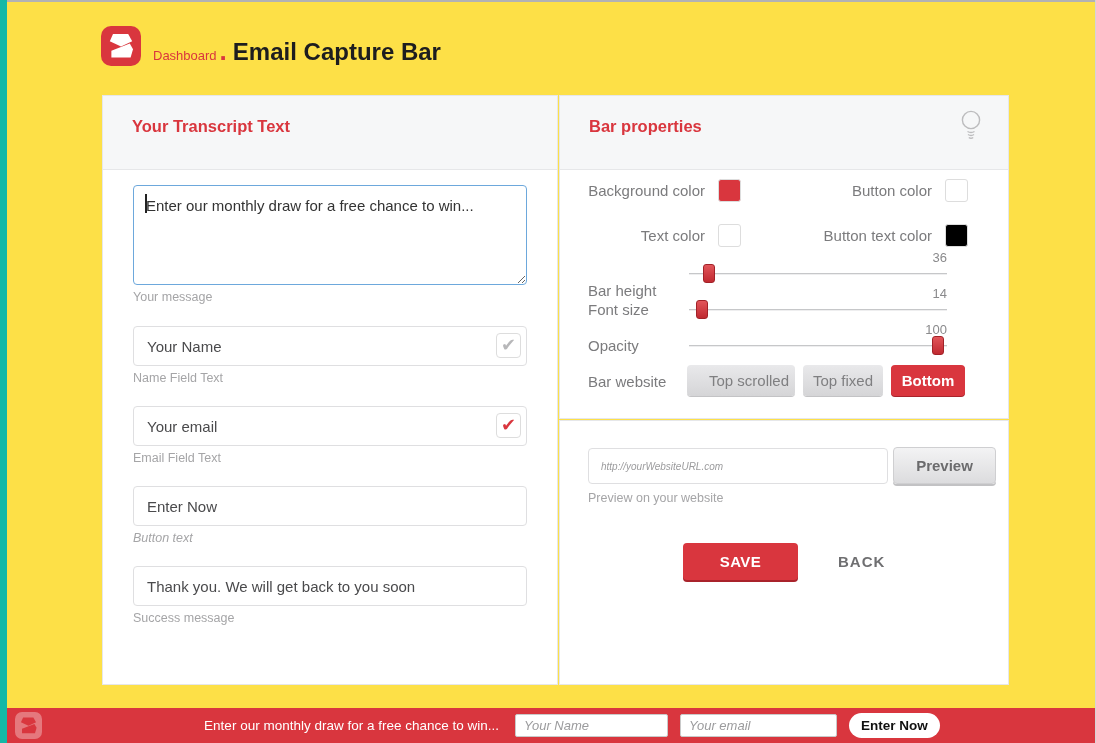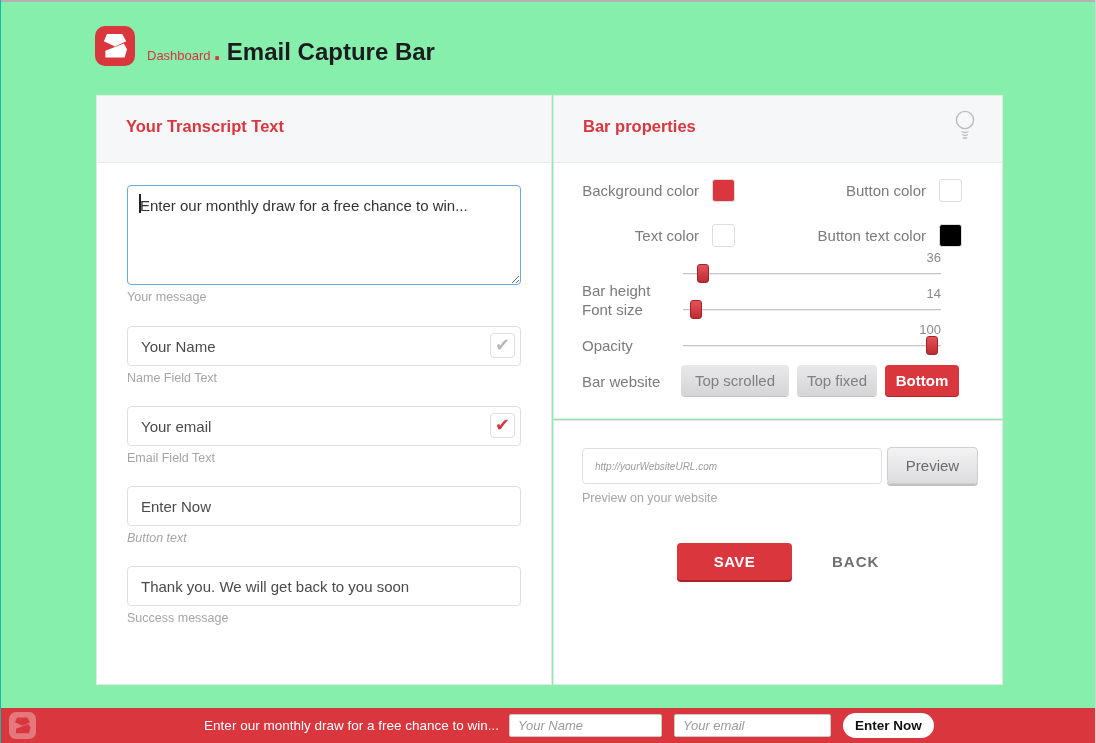--- a/index.html
+++ b/index.html
@@ -1,31 +1,31 @@
 <!DOCTYPE html>
 <html><head>
 <meta charset="utf-8">
 <style>
   html,body{margin:0;padding:0;background:#e8e9eb;}
-  .page{position:relative;width:1096px;height:743px;background:#86efac;
+  .page{position:relative;width:1096px;height:743px;background:#fde047;
         font-family:"Liberation Sans",sans-serif;overflow:hidden;
-        border-left:1px solid #14b8a6;border-right:1px solid #d4d4d6;box-sizing:border-box;}
+        border-left:7px solid #14b8a6;border-right:1px solid #d4d4d6;box-sizing:border-box;}
   .top-edge{position:absolute;top:0;left:0;right:0;height:2px;background:#b2b2b4;}
 
   
   .app-logo{position:absolute;left:94px;top:26px;width:40px;height:40px;border-radius:10px;background:#d9363e;}
   .head-line{position:absolute;left:146px;top:36px;display:flex;align-items:baseline;white-space:nowrap;}
   .breadcrumb{font-size:13px;color:#d9363e;}
   .head-sep{font-size:26px;font-weight:bold;color:#d9363e;margin:0 6px 0 3px;}
   .page-title{font-size:24px;font-weight:bold;color:#1d1d1f;}
 
   
   .panel{position:absolute;background:#fff;border:1px solid #e6e7e9;box-sizing:border-box;}
   .panel-header{height:61px;background:#f6f7f8;border-bottom:1px solid #e6e7e9;
-                display:flex;align-items:center;padding:0 24px 5px 29px;}
+                display:flex;align-items:center;padding:0 24px 12px 29px;}
   .panel-title{color:#d9363e;font-weight:bold;font-size:16.5px;flex:1;}
   .transcript-panel{left:95px;top:95px;width:456px;height:590px;}
   .properties-panel{left:552px;top:95px;width:450px;height:324px;}
   .actions-panel{left:552px;top:420px;width:450px;height:265px;}
 
   
   .message-box{position:absolute;left:30px;top:89px;width:394px;height:100px;box-sizing:border-box;
     border:1px solid #6da8dc;border-radius:4px;padding:9px 12px;font-family:"Liberation Sans",sans-serif;
     font-size:15px;line-height:21px;color:#333;resize:both;outline:none;}
   .caret{position:absolute;left:42px;top:98px;width:1.5px;height:19px;background:#222;}
@@ -49,22 +49,22 @@
     background:linear-gradient(#e2555a,#c02a31);border:1px solid #a22228;box-sizing:border-box;}
   .pos-btn{position:absolute;height:31px;border:none;border-radius:4px;font-family:"Liberation Sans",sans-serif;
     font-size:15px;color:#7f7f81;background:linear-gradient(#e9e9eb,#d5d5d7);box-shadow:0 1px 0 #c3c3c5;cursor:pointer;}
   .pos-btn.active{background:#d9363e;color:#fff;box-shadow:0 1px 0 #a9232b;font-weight:bold;}
 
   
   .url-input{position:absolute;left:28px;top:27px;width:300px;height:36px;box-sizing:border-box;
     border:1px solid #dfdfe1;border-radius:4px;padding:0 12px;font-family:"Liberation Sans",sans-serif;
     font-size:10px;color:#4a4a4c;outline:none;}
   .ph-italic::placeholder{color:#9b9b9d;font-style:italic;opacity:1;}
-  .preview-btn{position:absolute;left:333px;top:26px;width:91px;height:37px;border:1px solid #cfcfd1;border-radius:4px;
-    background:linear-gradient(#f3f3f4,#dcdcde);box-shadow:0 2px 0 #c2c2c4;color:#6b6b6d;font-weight:normal;
+  .preview-btn{position:absolute;left:333px;top:26px;width:103px;height:37px;border:1px solid #cfcfd1;border-radius:4px;
+    background:linear-gradient(#f3f3f4,#dcdcde);box-shadow:0 2px 0 #c2c2c4;color:#6b6b6d;font-weight:bold;
     font-size:15px;font-family:"Liberation Sans",sans-serif;cursor:pointer;}
   .hint-label{position:absolute;left:28px;top:70px;font-size:12.5px;color:#a5a5a7;}
   .save-btn{position:absolute;left:123px;top:122px;width:115px;height:37px;border:none;border-radius:4px;
     background:#d9363e;box-shadow:0 2px 0 #a9232b;color:#fff;font-weight:bold;font-size:15px;
     letter-spacing:0.5px;font-family:"Liberation Sans",sans-serif;cursor:pointer;}
   .back-btn{position:absolute;left:272px;top:122px;height:37px;line-height:37px;padding:0 6px;
     color:#6f6f71;font-weight:bold;font-size:15px;letter-spacing:1px;cursor:pointer;}
 
   
   .preview-bar{position:absolute;left:0;right:0;top:708px;height:35px;background:#d9363e;}
@@ -156,21 +156,21 @@
     <div class="slider-value" style="left:347px;top:190px;">14</div>
     <div class="slider-track" style="top:213px;"></div>
     <div class="slider-handle" style="left:136px;top:204px;"></div>
 
     <div class="slider-label" style="top:241px;">Opacity</div>
     <div class="slider-value" style="left:347px;top:226px;">100</div>
     <div class="slider-track" style="top:249px;"></div>
     <div class="slider-handle" style="left:372px;top:240px;"></div>
 
     <div class="slider-label" style="top:277px;">Bar website</div>
-    <button class="pos-btn" style="left:127px;top:269px;width:108px;">Top scrolled</button>
+    <button class="pos-btn" style="left:127px;top:269px;width:108px;text-align:right;">Top scrolled</button>
     <button class="pos-btn" style="left:243px;top:269px;width:80px;">Top fixed</button>
     <button class="pos-btn active" style="left:331px;top:269px;width:74px;">Bottom</button>
   </div>
 
   <div class="panel actions-panel">
     <input type="text" class="url-input ph-italic" placeholder="http://yourWebsiteURL.com" style="">
     <button class="preview-btn">Preview</button>
     <div class="hint-label">Preview on your website</div>
     <button class="save-btn">SAVE</button>
     <span class="back-btn">BACK</span>

